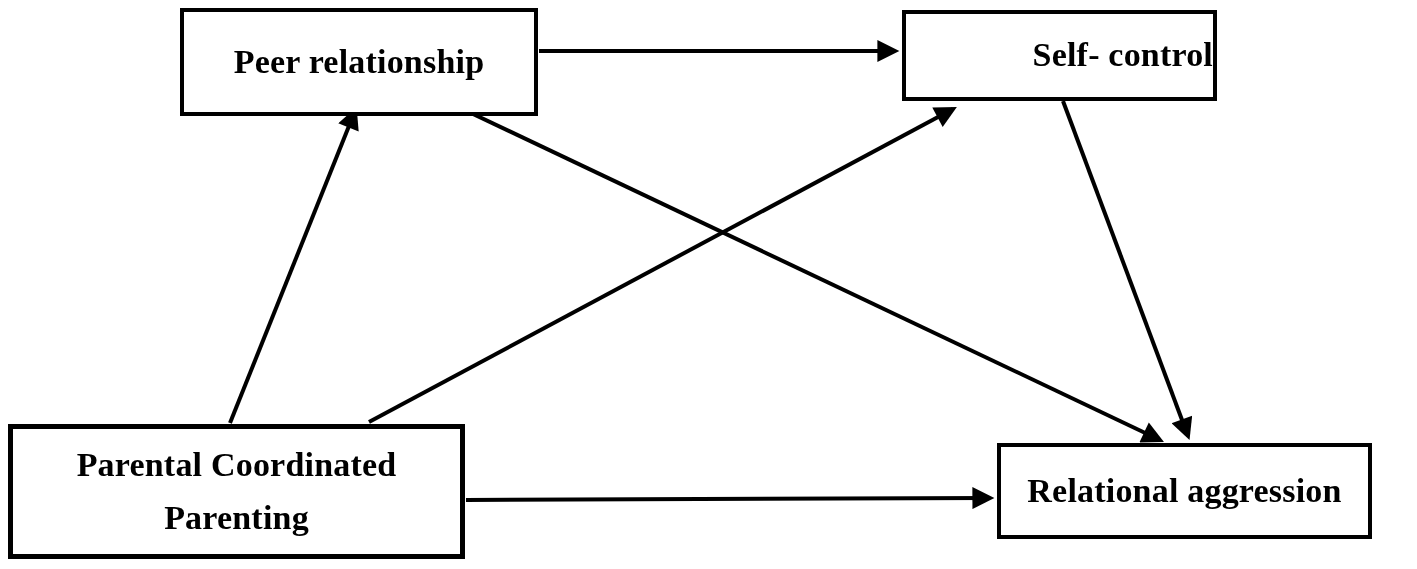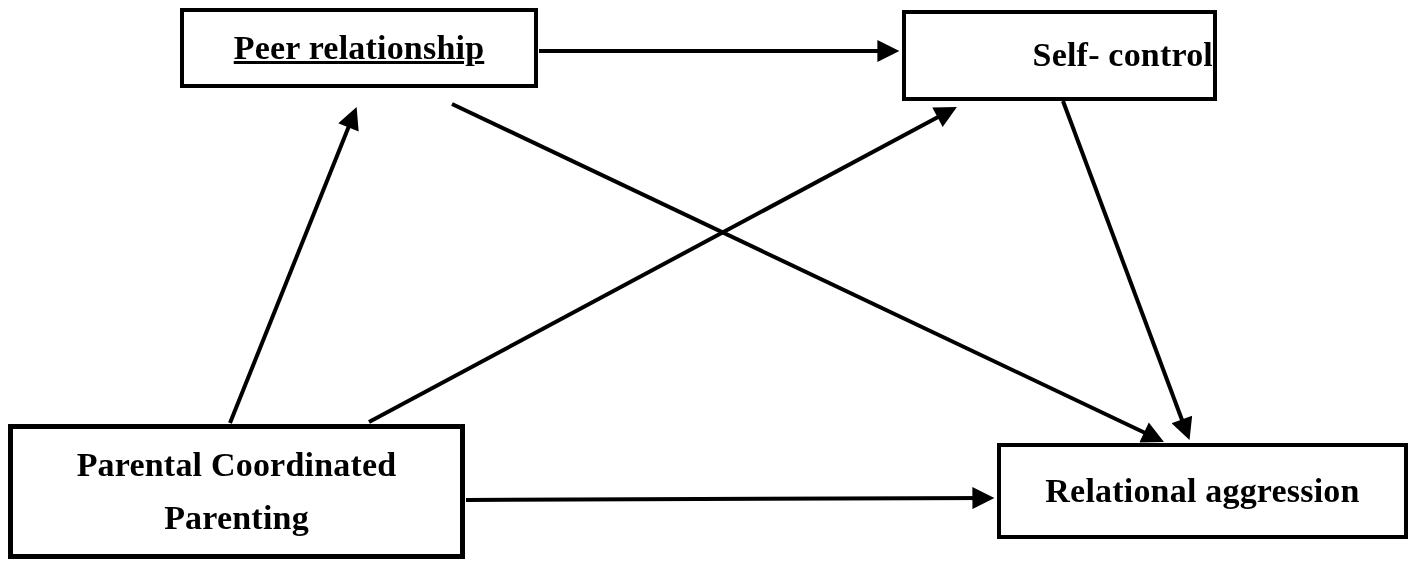--- a/index.html
+++ b/index.html
@@ -31,24 +31,24 @@
     color: #000000;
     display: flex;
     align-items: center;
     justify-content: center;
     text-align: center;
     font-weight: bold;
     font-size: 34px;
     line-height: 1.55;
     letter-spacing: 0.2px;
   }
-  .node-peer       { left: 180px; top: 8px;   width: 358px; height: 80px; text-decoration: underline;  }
+  .node-peer       { left: 180px; top: 8px;   width: 358px; height: 108px;  }
   .node-self       { left: 902px; top: 10px;  width: 315px; height: 91px; justify-content: flex-end;  }
   .node-parental   { left: 8px;   top: 424px; width: 457px; height: 135px; border-width: 5px; padding: 0 28px; }
-  .node-relational { left: 997px; top: 443px; width: 411px; height: 96px;  }
+  .node-relational { left: 997px; top: 443px; width: 375px; height: 96px;  }
 </style>
 </head>
 <body>
 
 <div class="stage">
 
   <svg class="arrows" viewBox="0 0 1417 569" xmlns="http://www.w3.org/2000/svg" aria-hidden="true">
     <defs>
       <marker id="arrowhead" viewBox="0 0 10 10" refX="8" refY="5" markerWidth="6.5" markerHeight="5.5" orient="auto">
         <path d="M 0 0 L 10 5 L 0 10 z" fill="#000000"></path>

